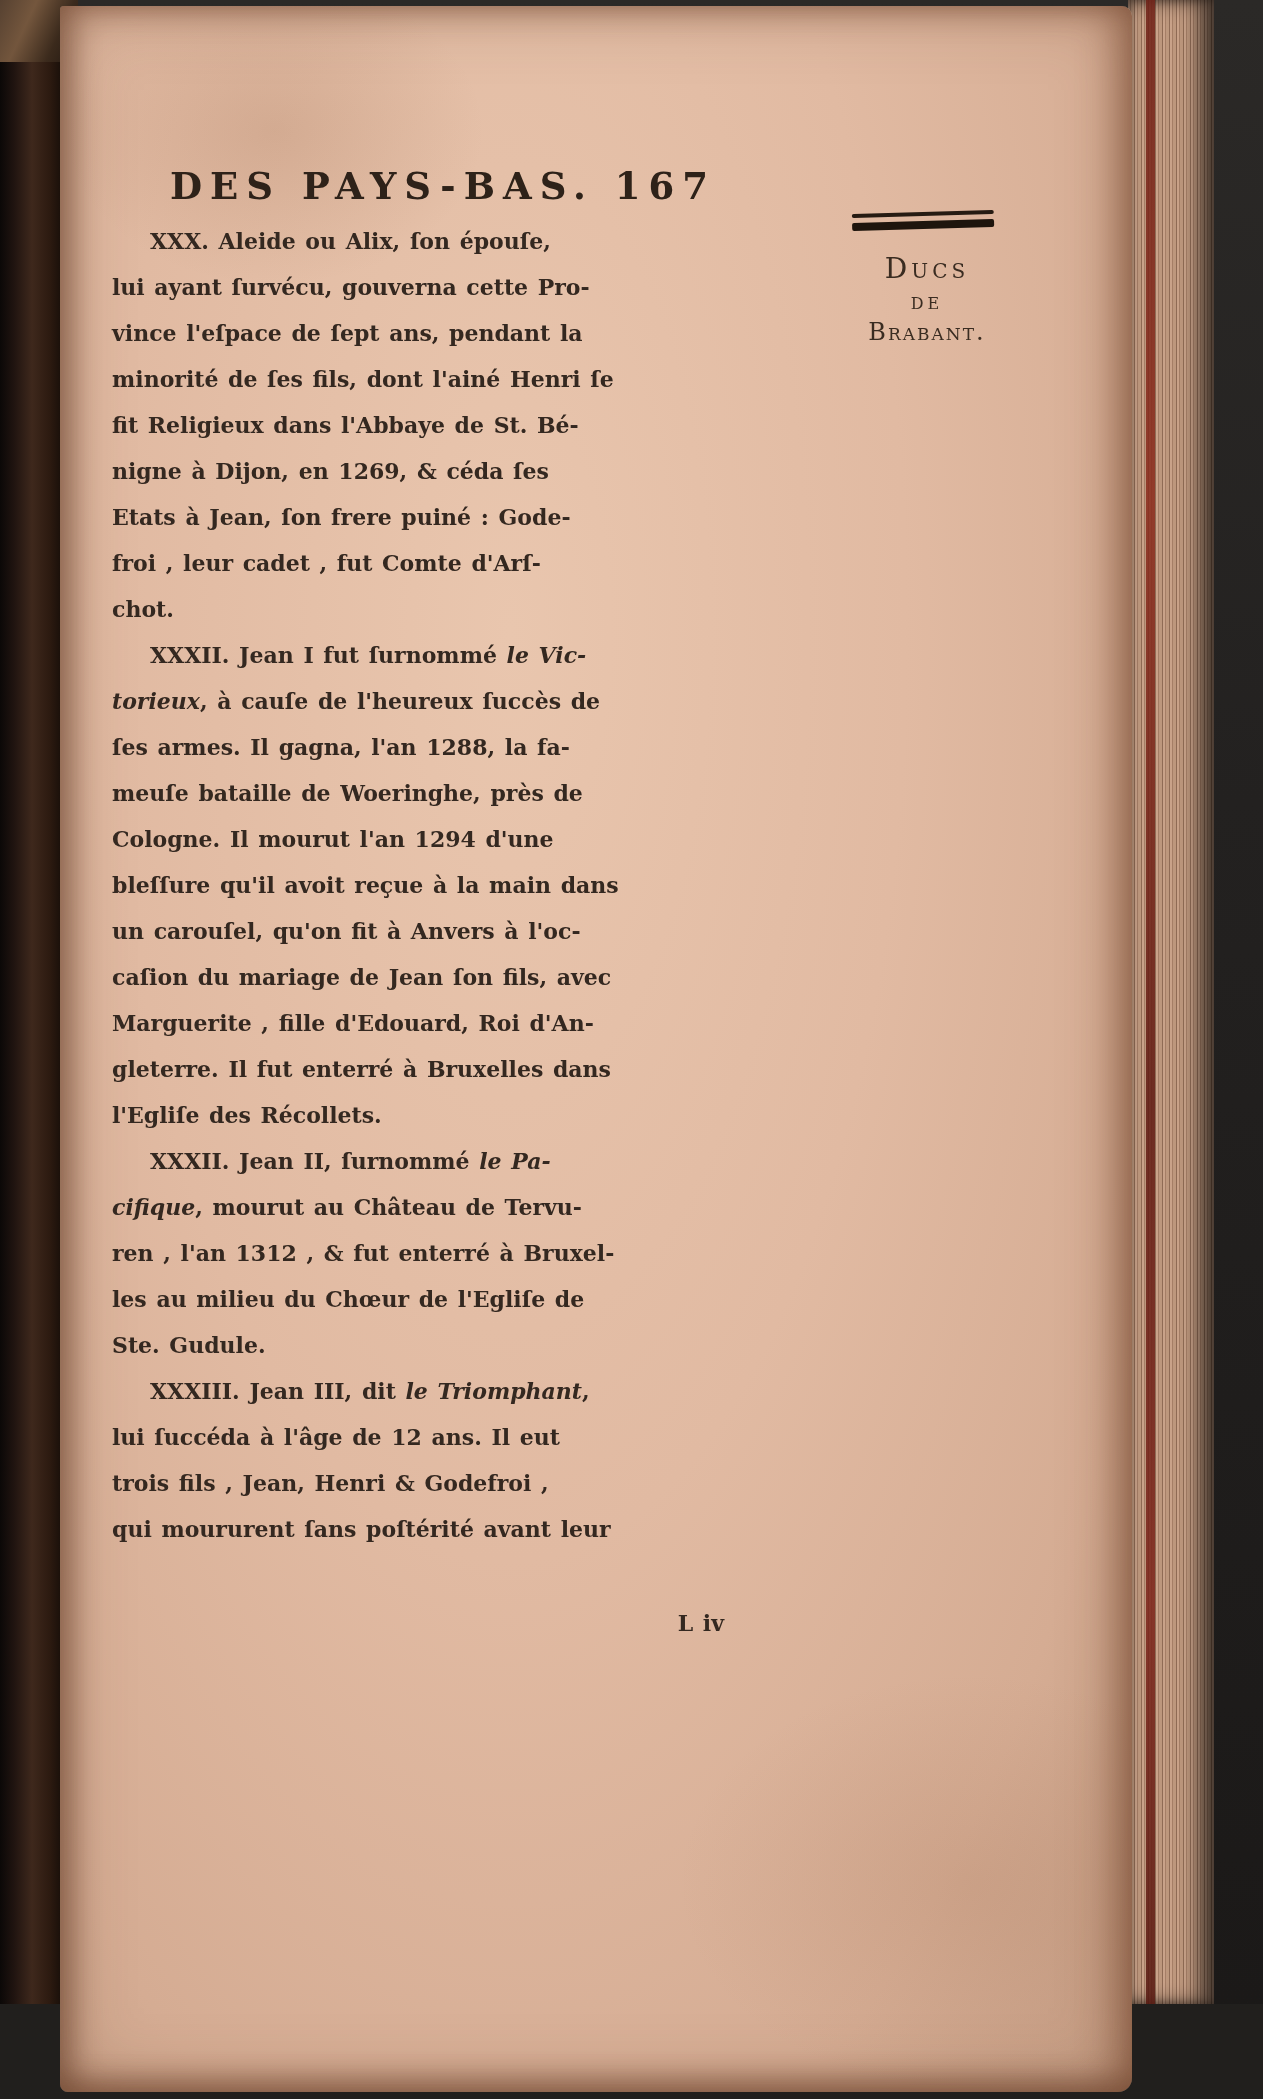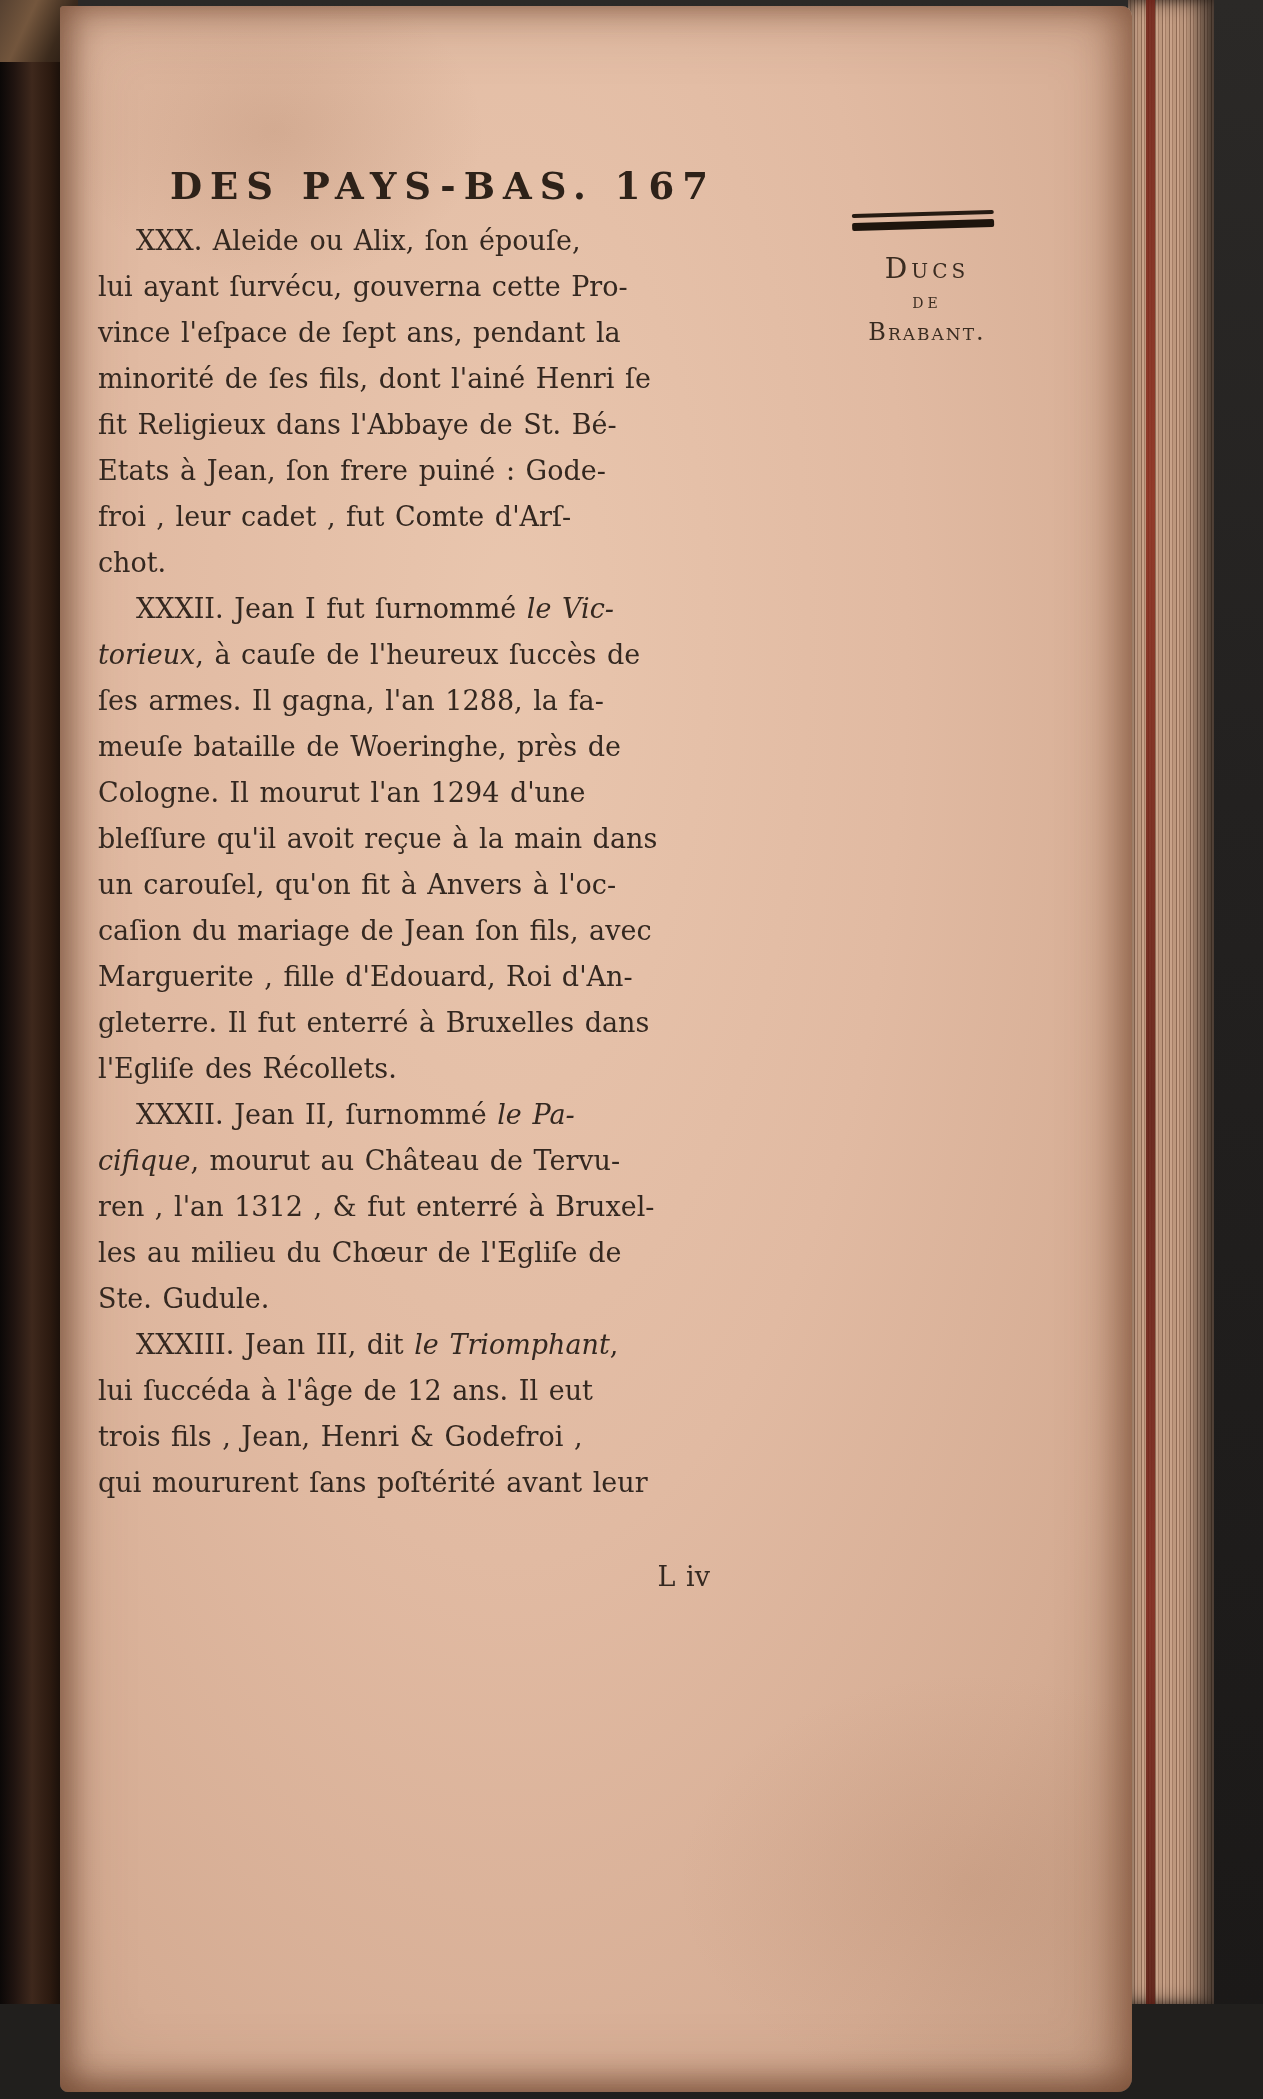--- a/index.html
+++ b/index.html
@@ -61,27 +61,28 @@
   
   .ink-mark { position:absolute; left:792px; top:206px; width:142px; transform:rotate(-1.6deg); }
   .ink-mark .bar1 { height:4px; background:#261b12; margin-bottom:5px; border-radius:2px; }
   .ink-mark .bar2 { height:8px; background:#1e150d; border-radius:2px; }
   
   .margin-note {
     position:absolute; left:772px; top:246px; width:190px;
     text-align:center; font-variant:small-caps; color:#3a2c21;
   }
   .mn1 { font-size:28px; letter-spacing:4px; line-height:34px; }
-  .mn2 { font-size:20px; letter-spacing:4px; line-height:30px; }
+  .mn2 { font-size:23px; letter-spacing:4px; line-height:30px; }
   .mn3 { font-size:24px; letter-spacing:2px; line-height:33px; }
   
   .textblock {
-    position:absolute; left:38px; top:212px; width:670px;
-    font-size:27px; line-height:46px; color:#342820;
+    position:absolute; left:52px; top:212px; width:670px;
+    font-size:22px; line-height:46px; color:#342820;
     word-spacing:2px;
+    font-weight:bold;
   }
   .line { white-space:nowrap; }
   .indent { padding-left:38px; }
   .it { font-style:italic;margin-top:42px; }
   .catchword { text-align:right; padding-right:58px;margin-top:48px; }
 </style>
 </head>
 <body>
 
 <div class="stage">
@@ -108,20 +109,21 @@
     </div>
 
     <div class="textblock">
 
       <div>
         <div class="line indent">XXX. Aleide ou Alix, ſon épouſe,</div>
         <div class="line">lui ayant ſurvécu, gouverna cette Pro-</div>
         <div class="line">vince l'eſpace de ſept ans, pendant la</div>
         <div class="line">minorité de ſes fils, dont l'ainé Henri ſe</div>
         <div class="line">fit Religieux dans l'Abbaye de St. Bé-</div>
+        <div class="line">nigne à Dijon, en 1269, &amp; céda ſes</div>
         <div class="line">Etats à Jean, ſon frere puiné : Gode-</div>
         <div class="line">froi , leur cadet , fut Comte d'Arſ-</div>
         <div class="line">chot.</div>
       </div>
 
       <div>
         <div class="line indent">
           <span>XXXII. Jean I fut ſurnommé </span><span class="it">le Vic-</span>
         </div>
         <div class="line">

